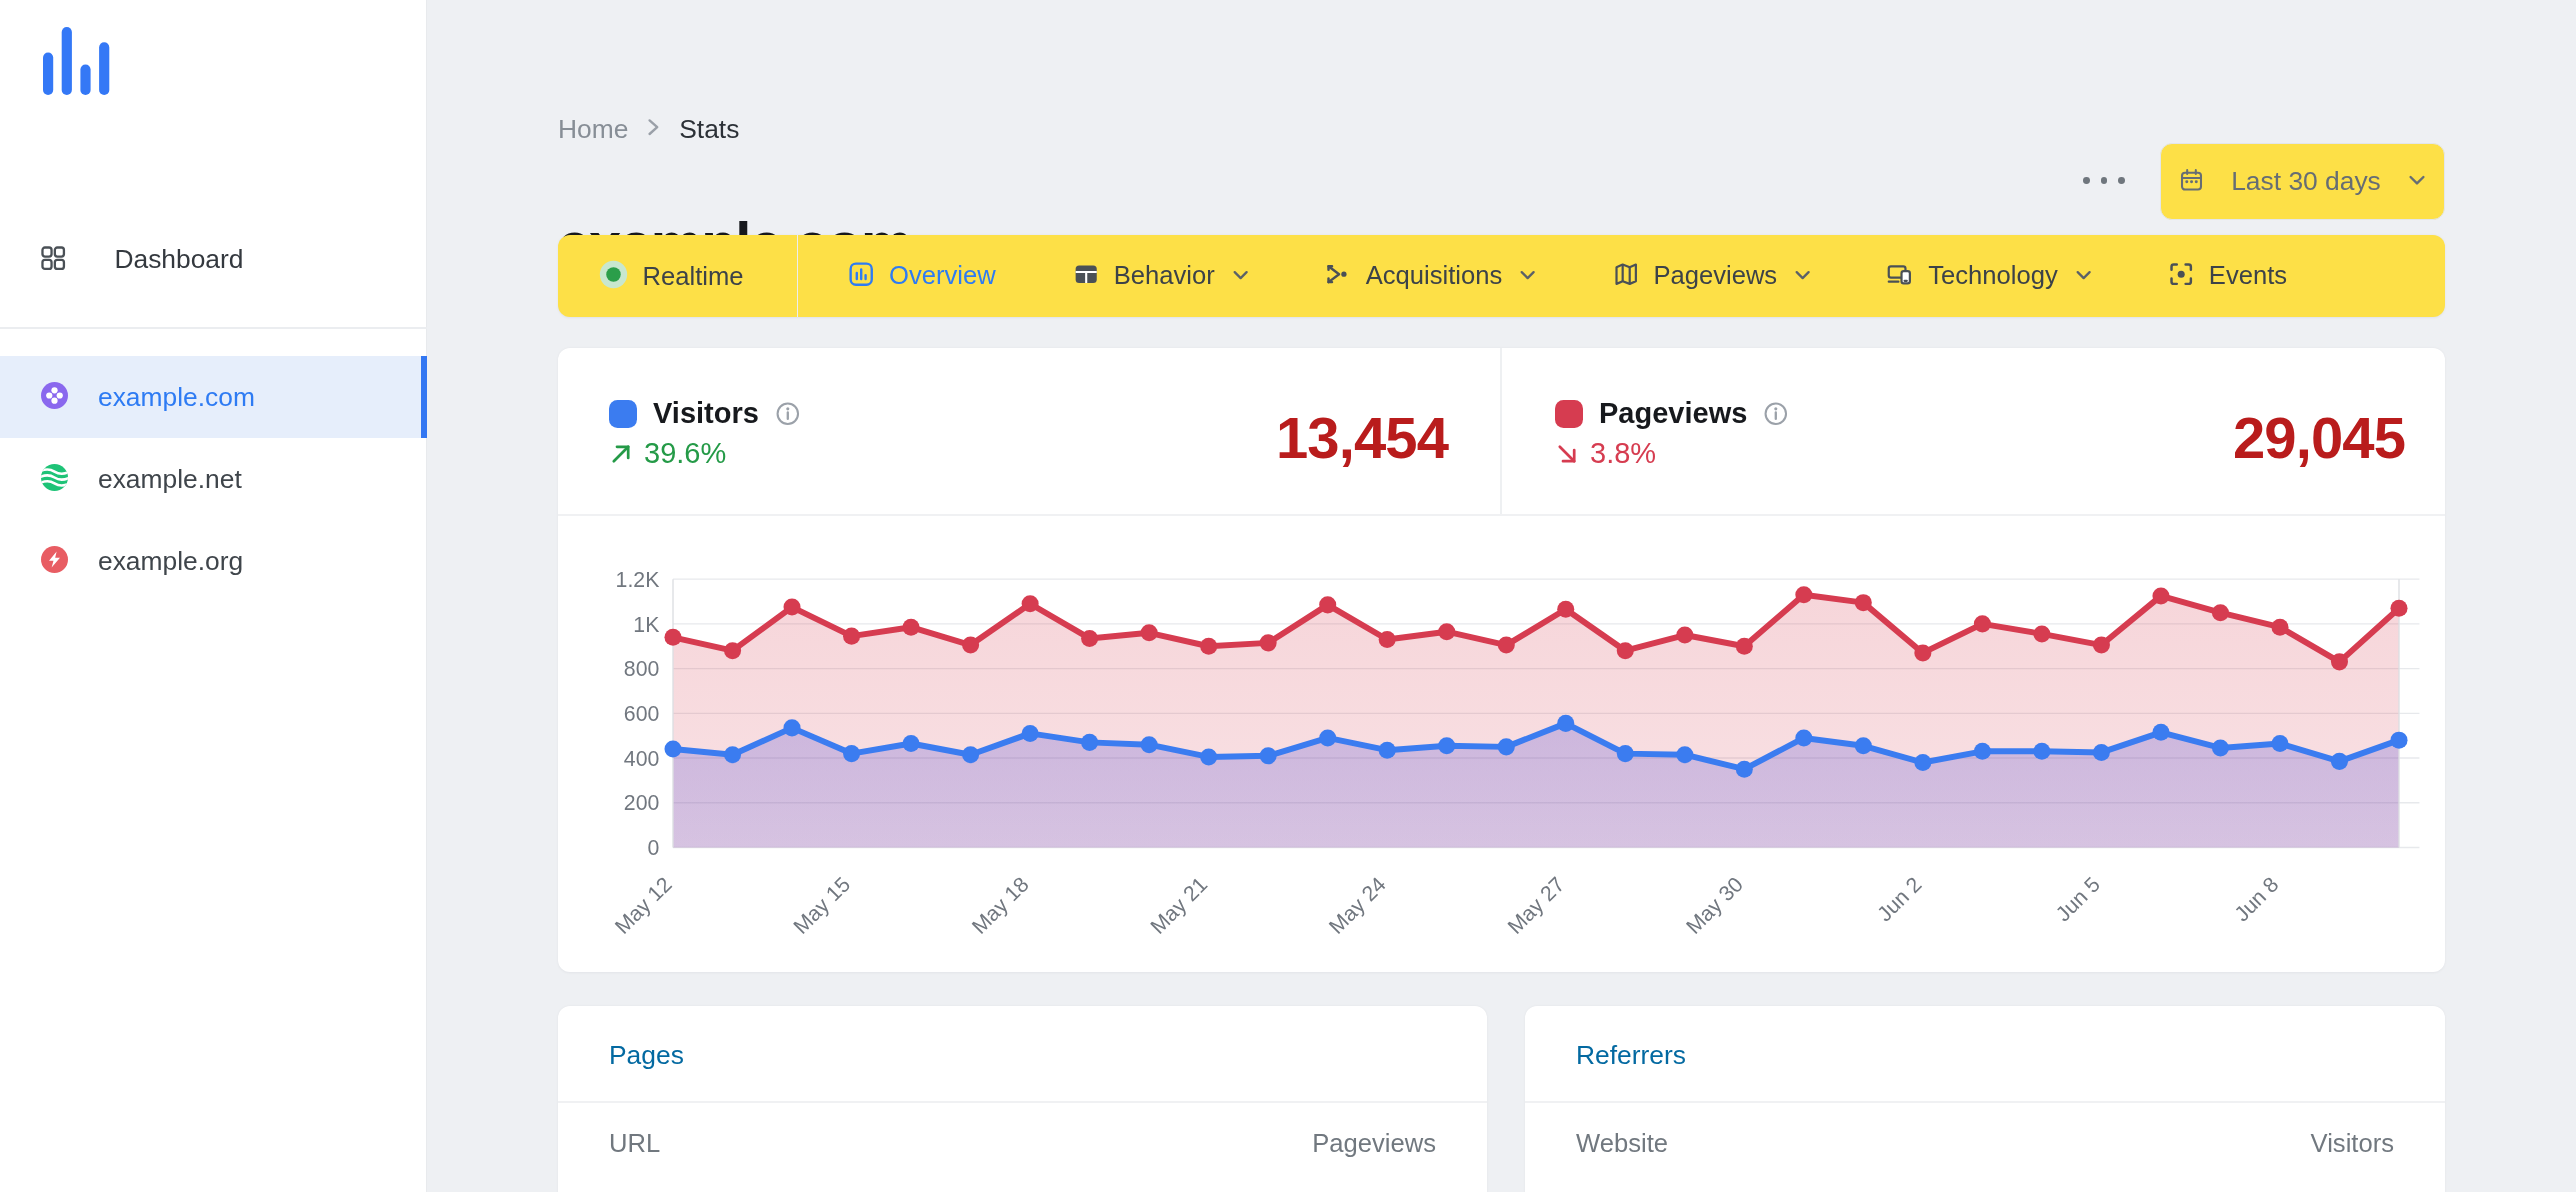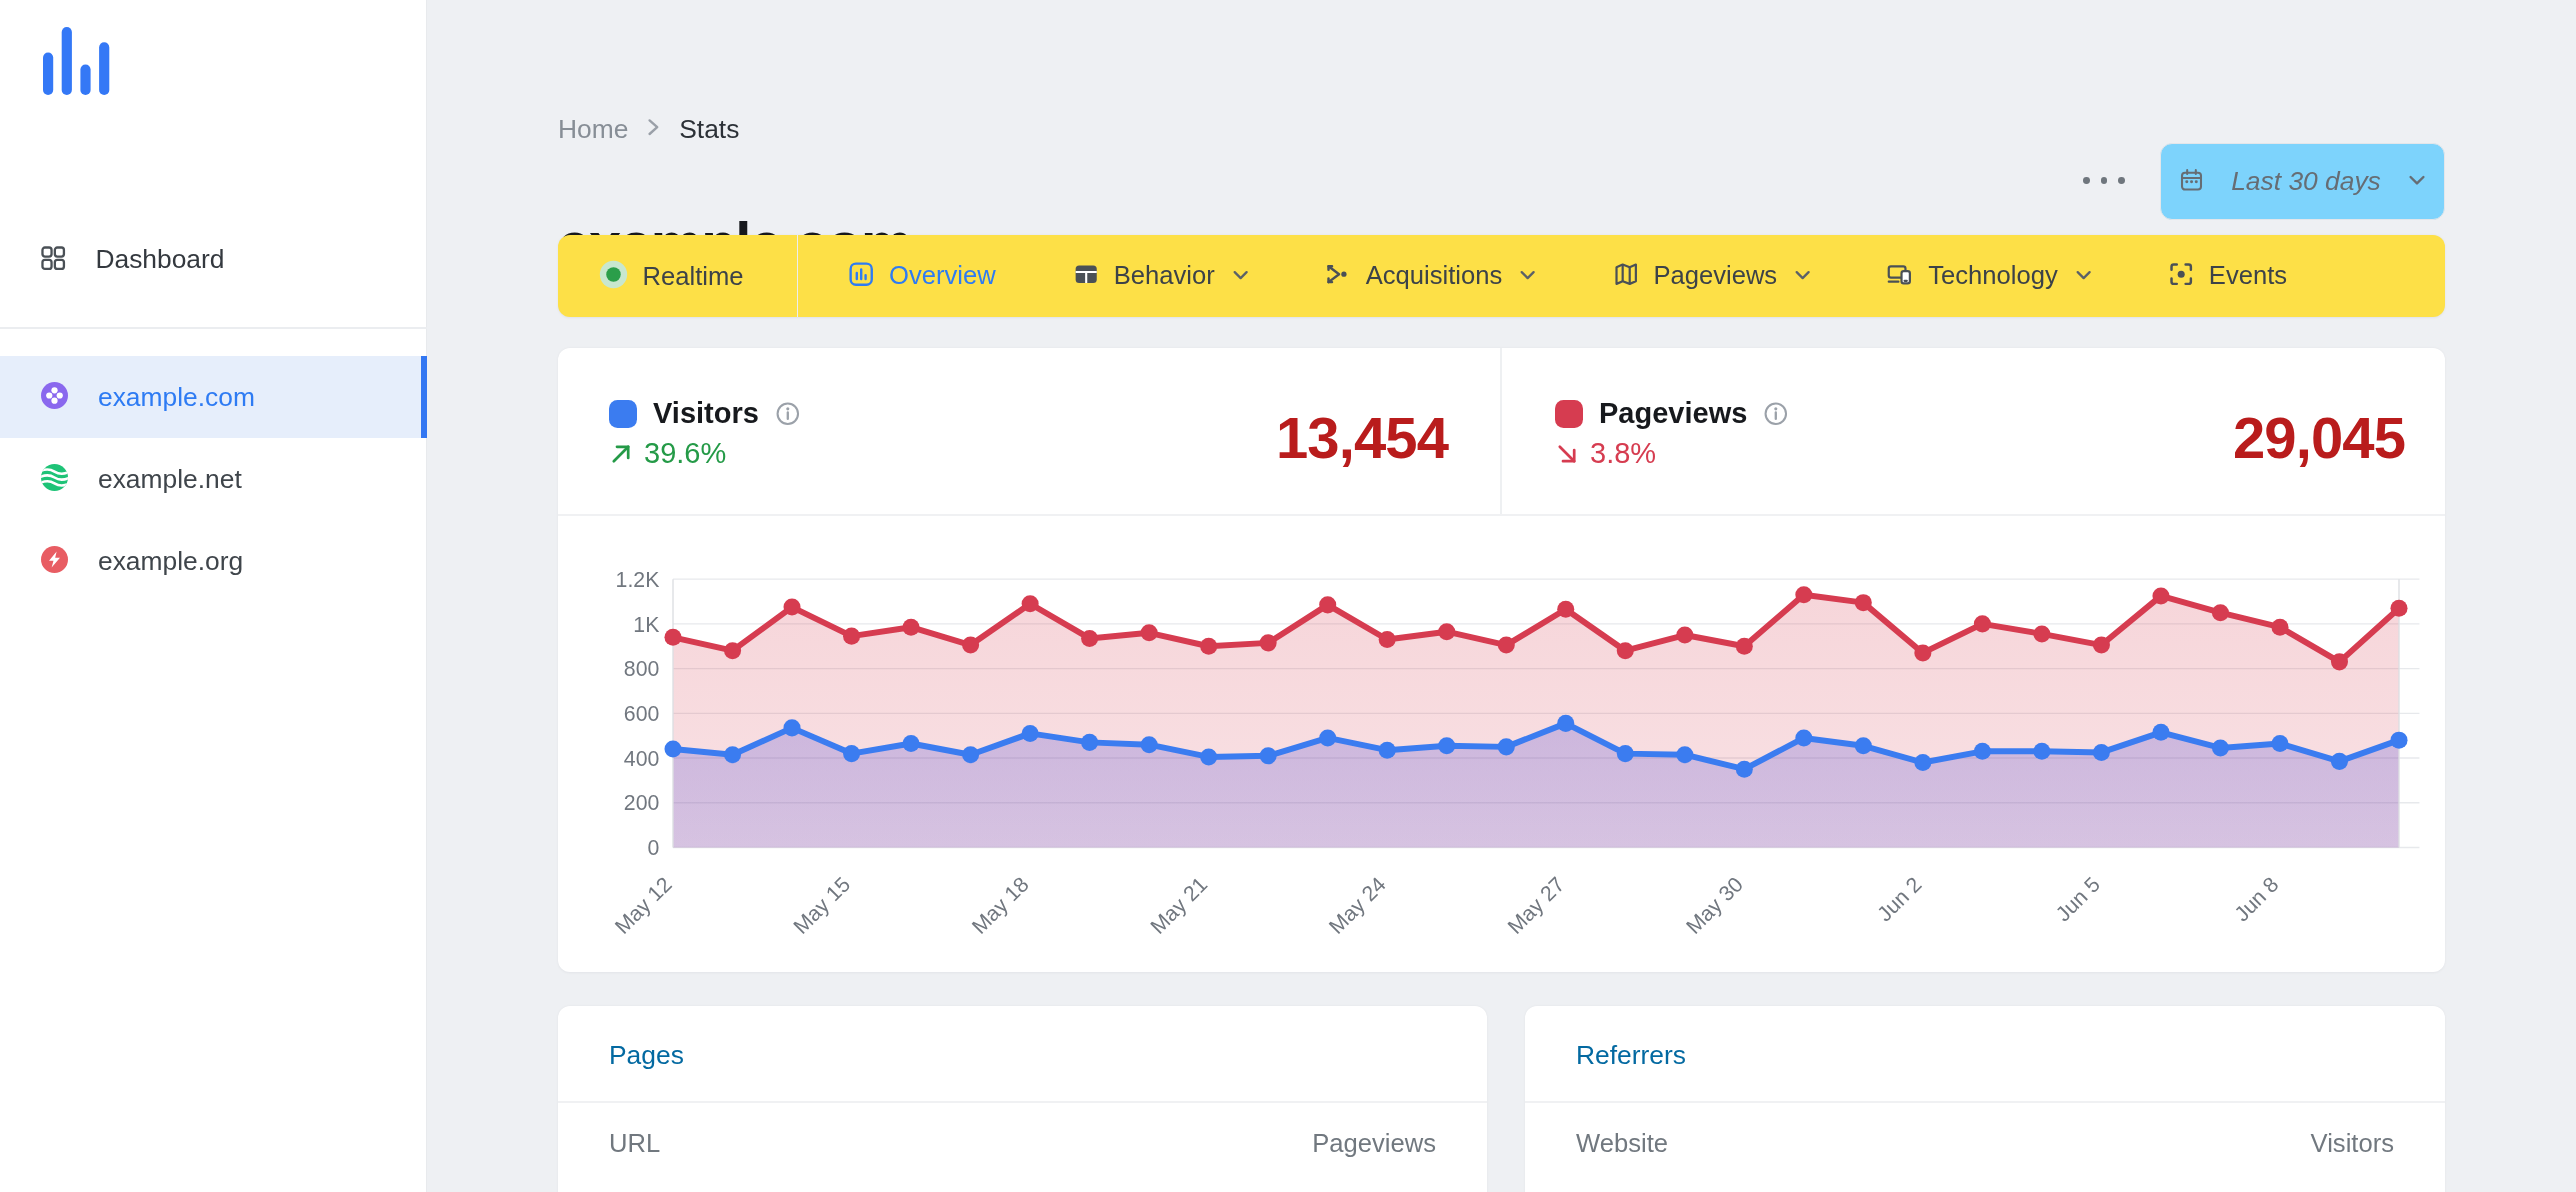--- a/index.html
+++ b/index.html
@@ -7,42 +7,42 @@
               font-family:"Liberation Sans", sans-serif; }
   .abs { position:absolute; }
 
   
   #sidebar { position:absolute; left:0; top:0; width:427px; height:1193px;
              background:#ffffff; border-right:1.7px solid #e8eaed; }
   .menu-row { position:absolute; left:43px; top:150px; width:342px; height:41px;
               display:flex; align-items:center; justify-content:space-between; }
   .menu-label { font-size:24px; color:#8f959c; letter-spacing:2.6px; }
   .dash-row { position:absolute; left:0; top:234px; width:427px; height:51px;
-              display:flex; align-items:center; padding-left:40px; gap:29px; cursor:pointer; }
+              display:flex; align-items:center; padding-left:40px; gap:48px; cursor:pointer; }
   .dash-label { font-size:26.4px; color:#34393f; }
   .side-divider { position:absolute; left:0; top:327px; width:427px; height:1.7px; background:#ebedf0; }
   .site-row { position:absolute; left:0; width:427px; height:82px;
               display:flex; align-items:center; padding-left:41px; gap:30px; cursor:pointer; }
   .site-row .site-label { font-size:26.4px; color:#3f454b; }
   .site-row.active { background:#e6eefb; border-right:6px solid #3377f2; }
   .site-row.active .site-label { color:#2e7bf3; }
 
   
   .breadcrumb { position:absolute; left:558px; top:111px; height:36px;
                 display:flex; align-items:center; gap:19px; }
   .crumb-home { font-size:26.4px; color:#878e96; cursor:pointer; }
   .crumb-current { font-size:26.4px; color:#2c3137; font-weight:500; }
   .page-title { position:absolute; left:558px; top:209px; font-size:58px; font-weight:700;
                 color:#17191d; letter-spacing:-1.3px; }
   .more-btn { position:absolute; left:2068px; top:160px; width:72px; height:41px;
               display:flex; align-items:center; justify-content:center; gap:11px; cursor:pointer; }
   .more-btn i { width:6.8px; height:6.8px; border-radius:50%; background:#6f767d; }
   .date-btn { position:absolute; left:2160px; top:143px; width:285px; height:77px;
-              background:#7dd3fc; border:1.7px solid #e3e6ea; border-radius:12px;
-              display:flex; align-items:center; justify-content:center; gap:27px; cursor:pointer;font-style:italic; }
+              background:#fde047; border:1.7px solid #e3e6ea; border-radius:12px;
+              display:flex; align-items:center; justify-content:center; gap:27px; cursor:pointer; }
   .date-label { font-size:26.4px; color:#666d74; }
 
   
   .tabbar { position:absolute; left:558px; top:235px; width:1887px; height:82px;
             background:#fde047; border-radius:12px; box-shadow:0 0.9px 2.6px rgba(18,25,38,.06);
             display:flex; align-items:center; padding-left:41px; }
   .tab { display:flex; align-items:center; gap:14.5px; cursor:pointer; }
   .tab .tab-label { font-size:25.6px; color:#3c4248; font-weight:500; white-space:nowrap; }
   .tab.active .tab-label { color:#2e7bf3; }
   .tab-sep { align-self:stretch; width:1.7px; background:#ecedef; margin:0 50px 0 53px; }

